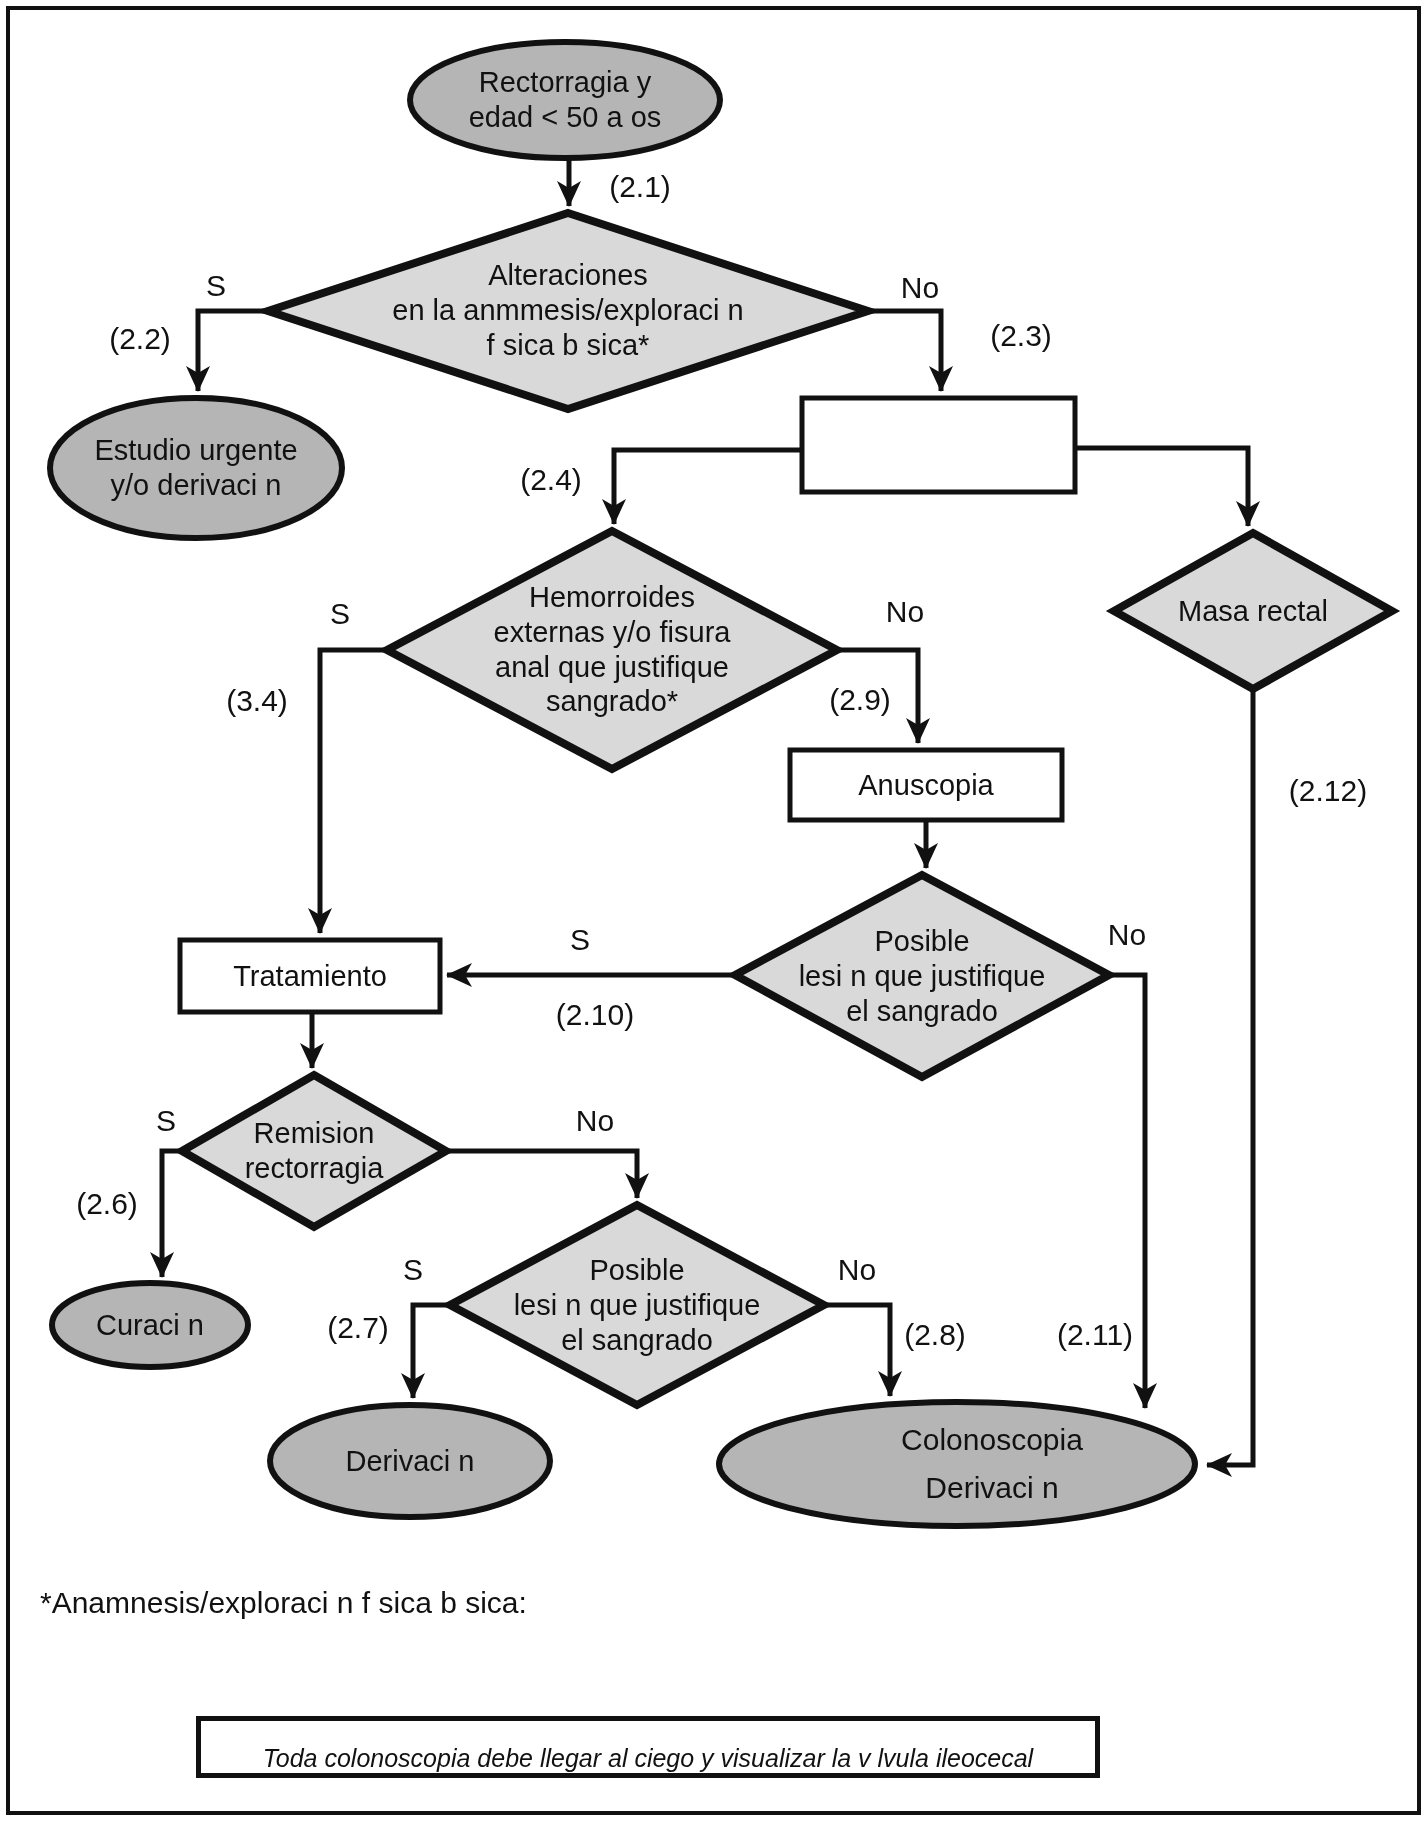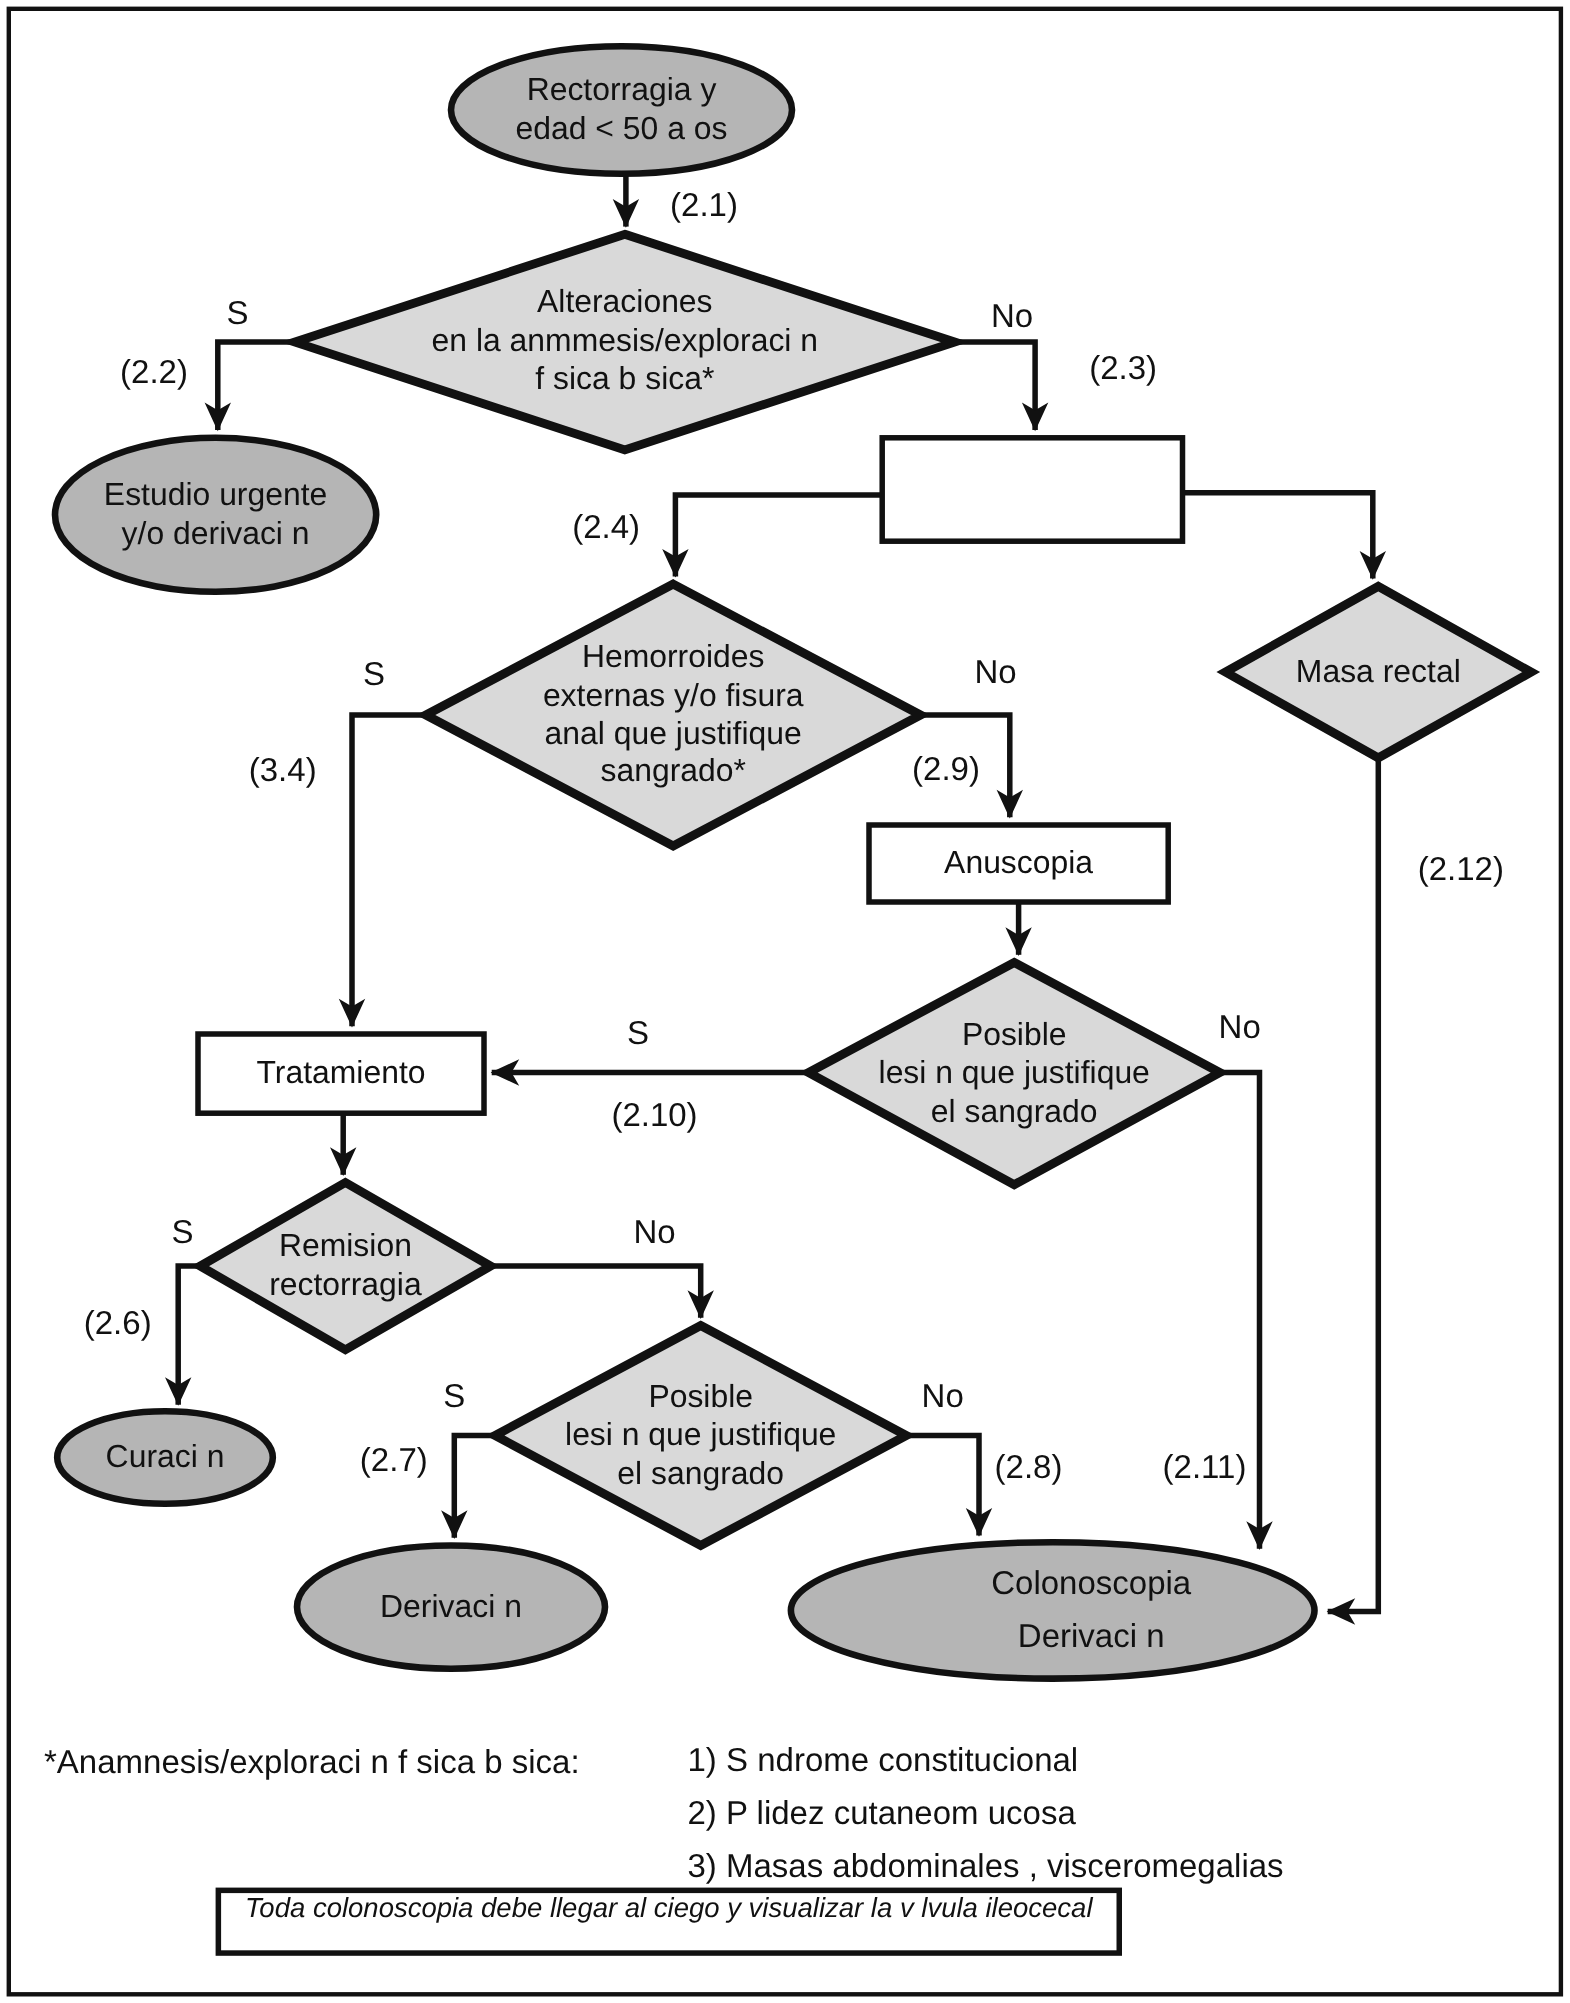--- a/index.html
+++ b/index.html
@@ -25,23 +25,23 @@
     font-size:29px; line-height:1.2; letter-spacing:0px;
   }
   .lbl.big-gap { line-height:1.6; font-size:30px;margin-left:35px; }
   .elbl {
     position:absolute; transform:translate(-50%,-50%);
     font-size:30px; white-space:nowrap;
   }
   .fnote-head { position:absolute; left:40px; top:1586px; font-size:30px; white-space:nowrap; }
   .fnote-list { position:absolute; left:625px; top:1577px; font-size:30px; line-height:48px; white-space:nowrap; }
   #note-box {
-    position:absolute; left:196px; top:1716px; width:824px; height:62px;
+    position:absolute; left:196px; top:1716px; width:904px; height:62px;
     border:5px solid var(--line,#111); box-sizing:border-box;
-    display:flex; align-items:flex-start; justify-content:center;
+    display:flex; align-items:flex-end; justify-content:center;
     font-style:italic; font-size:25px; white-space:nowrap;
   }
 </style>
 </head>
 <body>
 
 <div id="canvas">
   <div id="outer-frame"></div>
 
   <svg class="layer" width="1427" height="1821" viewBox="0 0 1427 1821">
@@ -129,22 +129,17 @@
   <div class="elbl" style="left:340px;top:614px">S</div>
   <div class="elbl" style="left:905px;top:612px">No</div>
   <div class="elbl" style="left:580px;top:940px">S</div>
   <div class="elbl" style="left:1127px;top:935px">No</div>
   <div class="elbl" style="left:166px;top:1121px">S</div>
   <div class="elbl" style="left:595px;top:1121px">No</div>
   <div class="elbl" style="left:413px;top:1270px">S</div>
   <div class="elbl" style="left:857px;top:1270px">No</div>
 
   <div class="fnote-head">*Anamnesis/exploraci n f sica b sica:</div>
-  <div class="fnote-list">
-    <div>1) S ndrome constitucional</div>
-    <div>2) P lidez cutaneom ucosa</div>
-    <div>3) Masas abdominales , visceromegalias</div>
-  </div>
 
   <div id="note-box">
     <span>Toda colonoscopia debe llegar al ciego y visualizar la v lvula ileocecal</span>
   </div>
 </div>
 
 </body></html>

